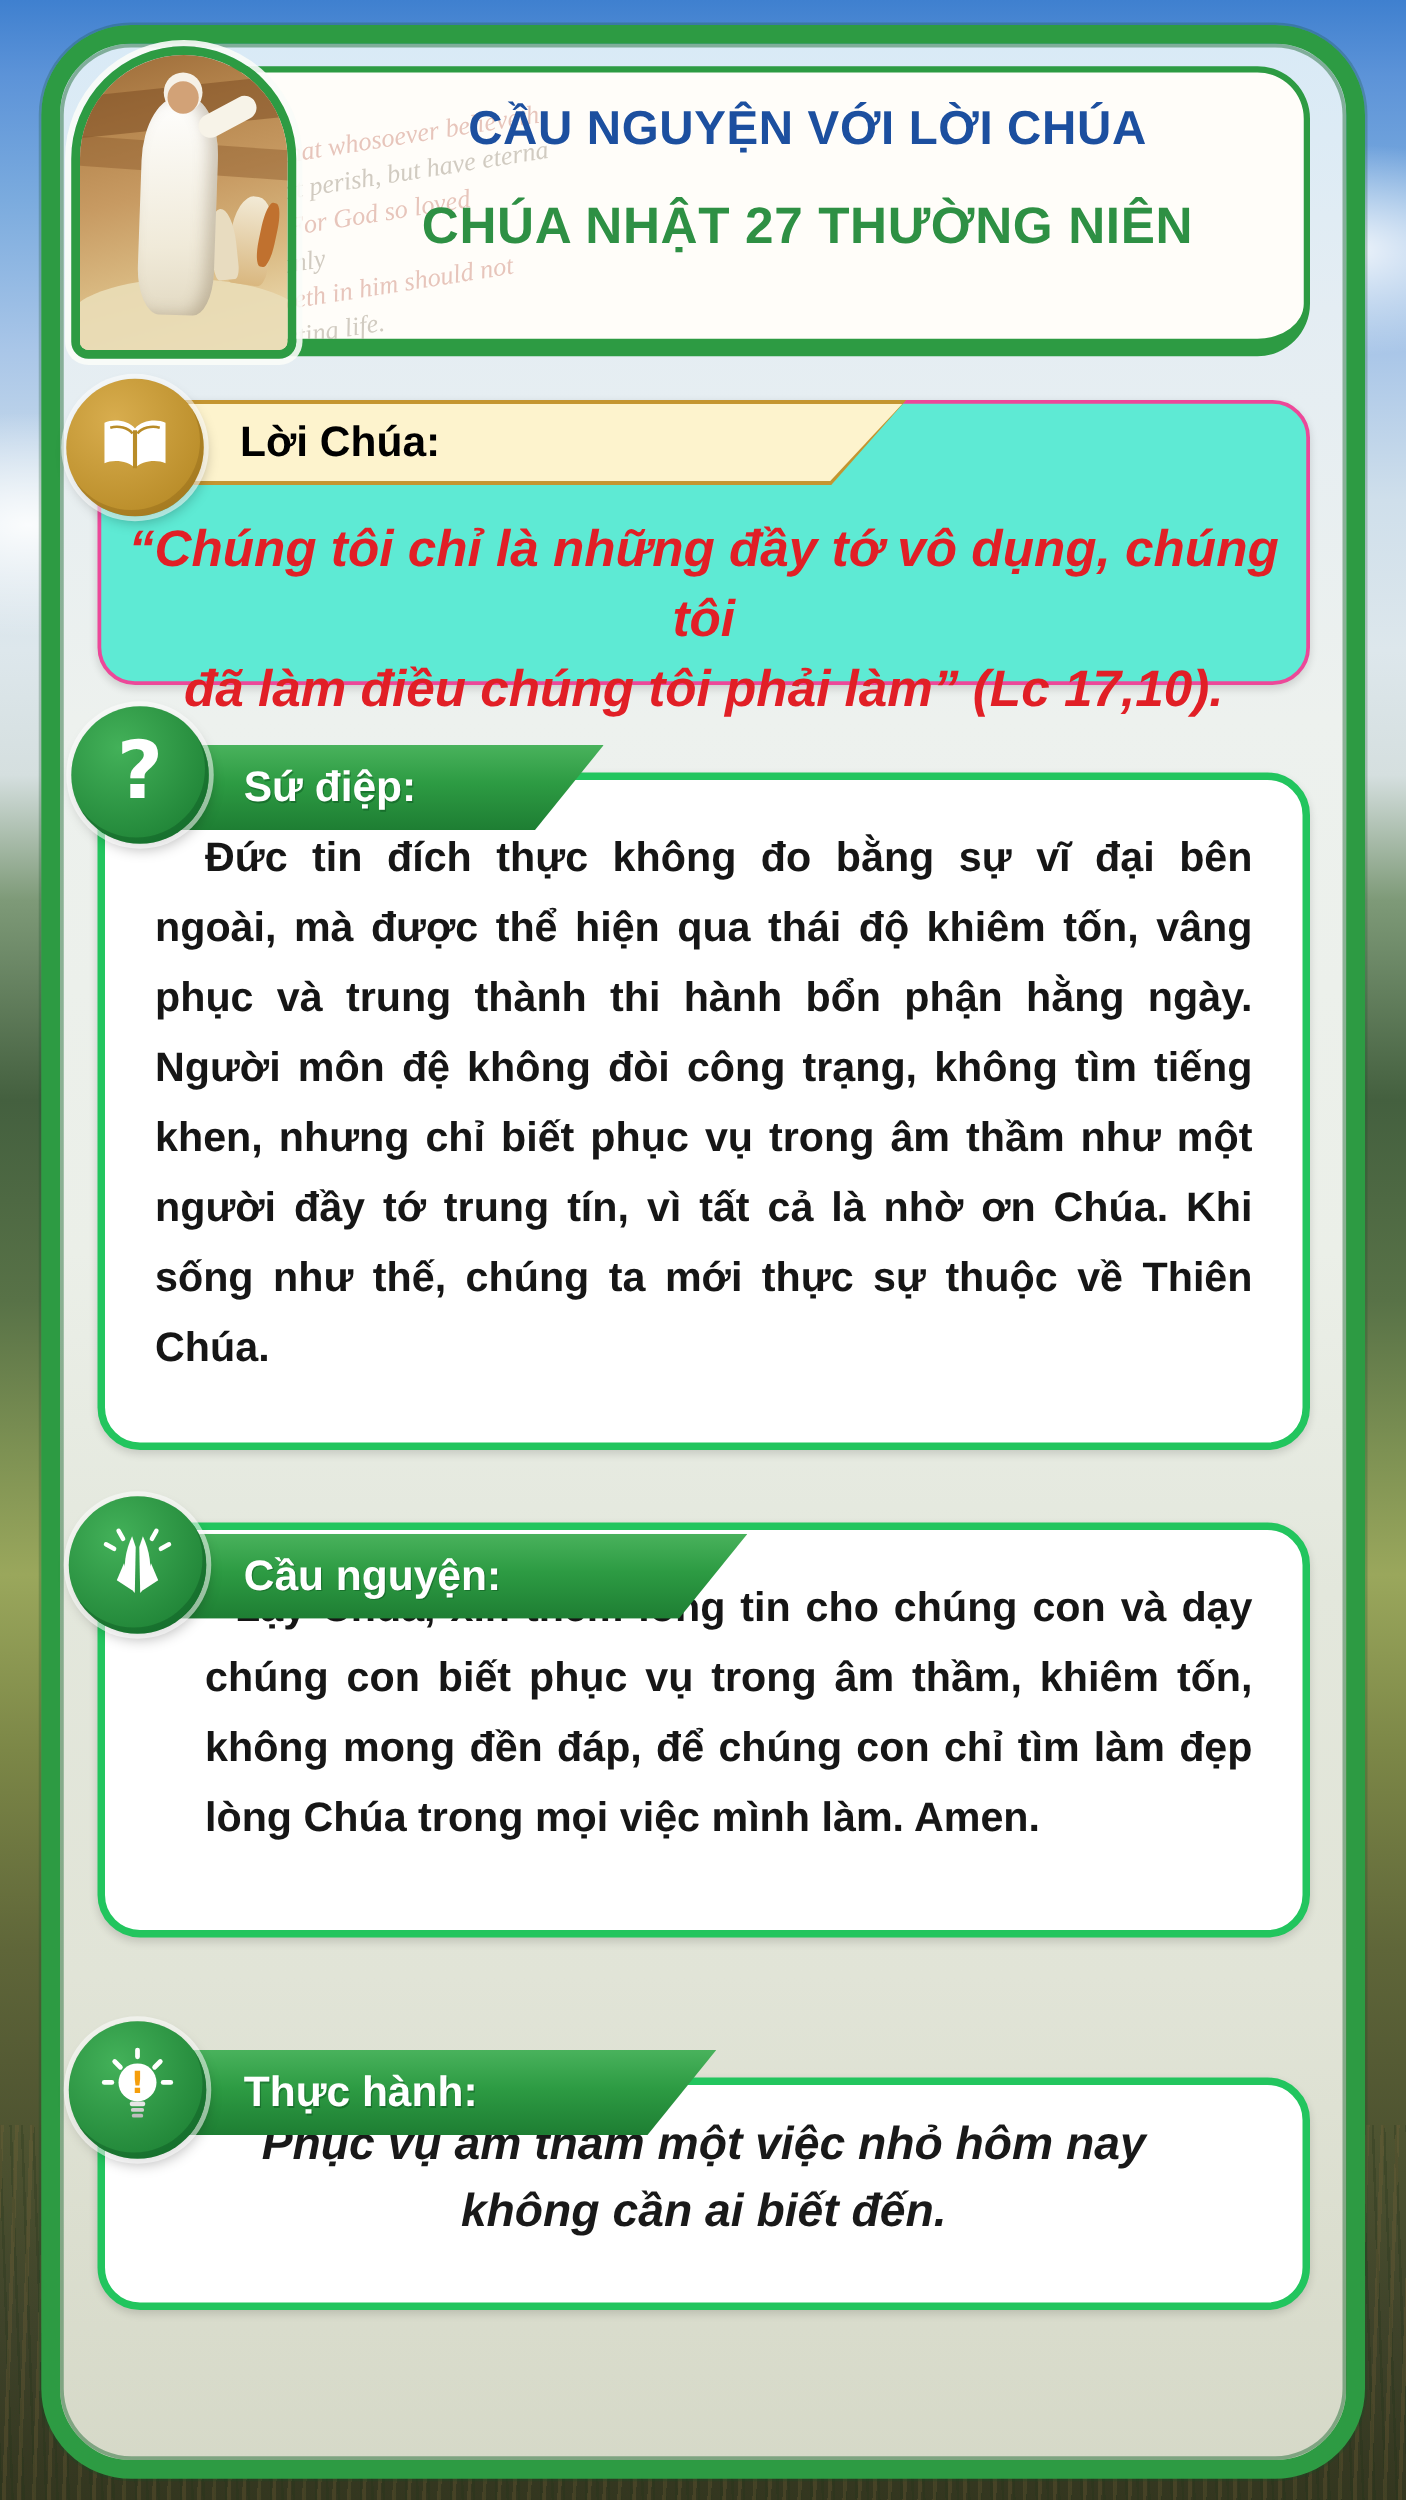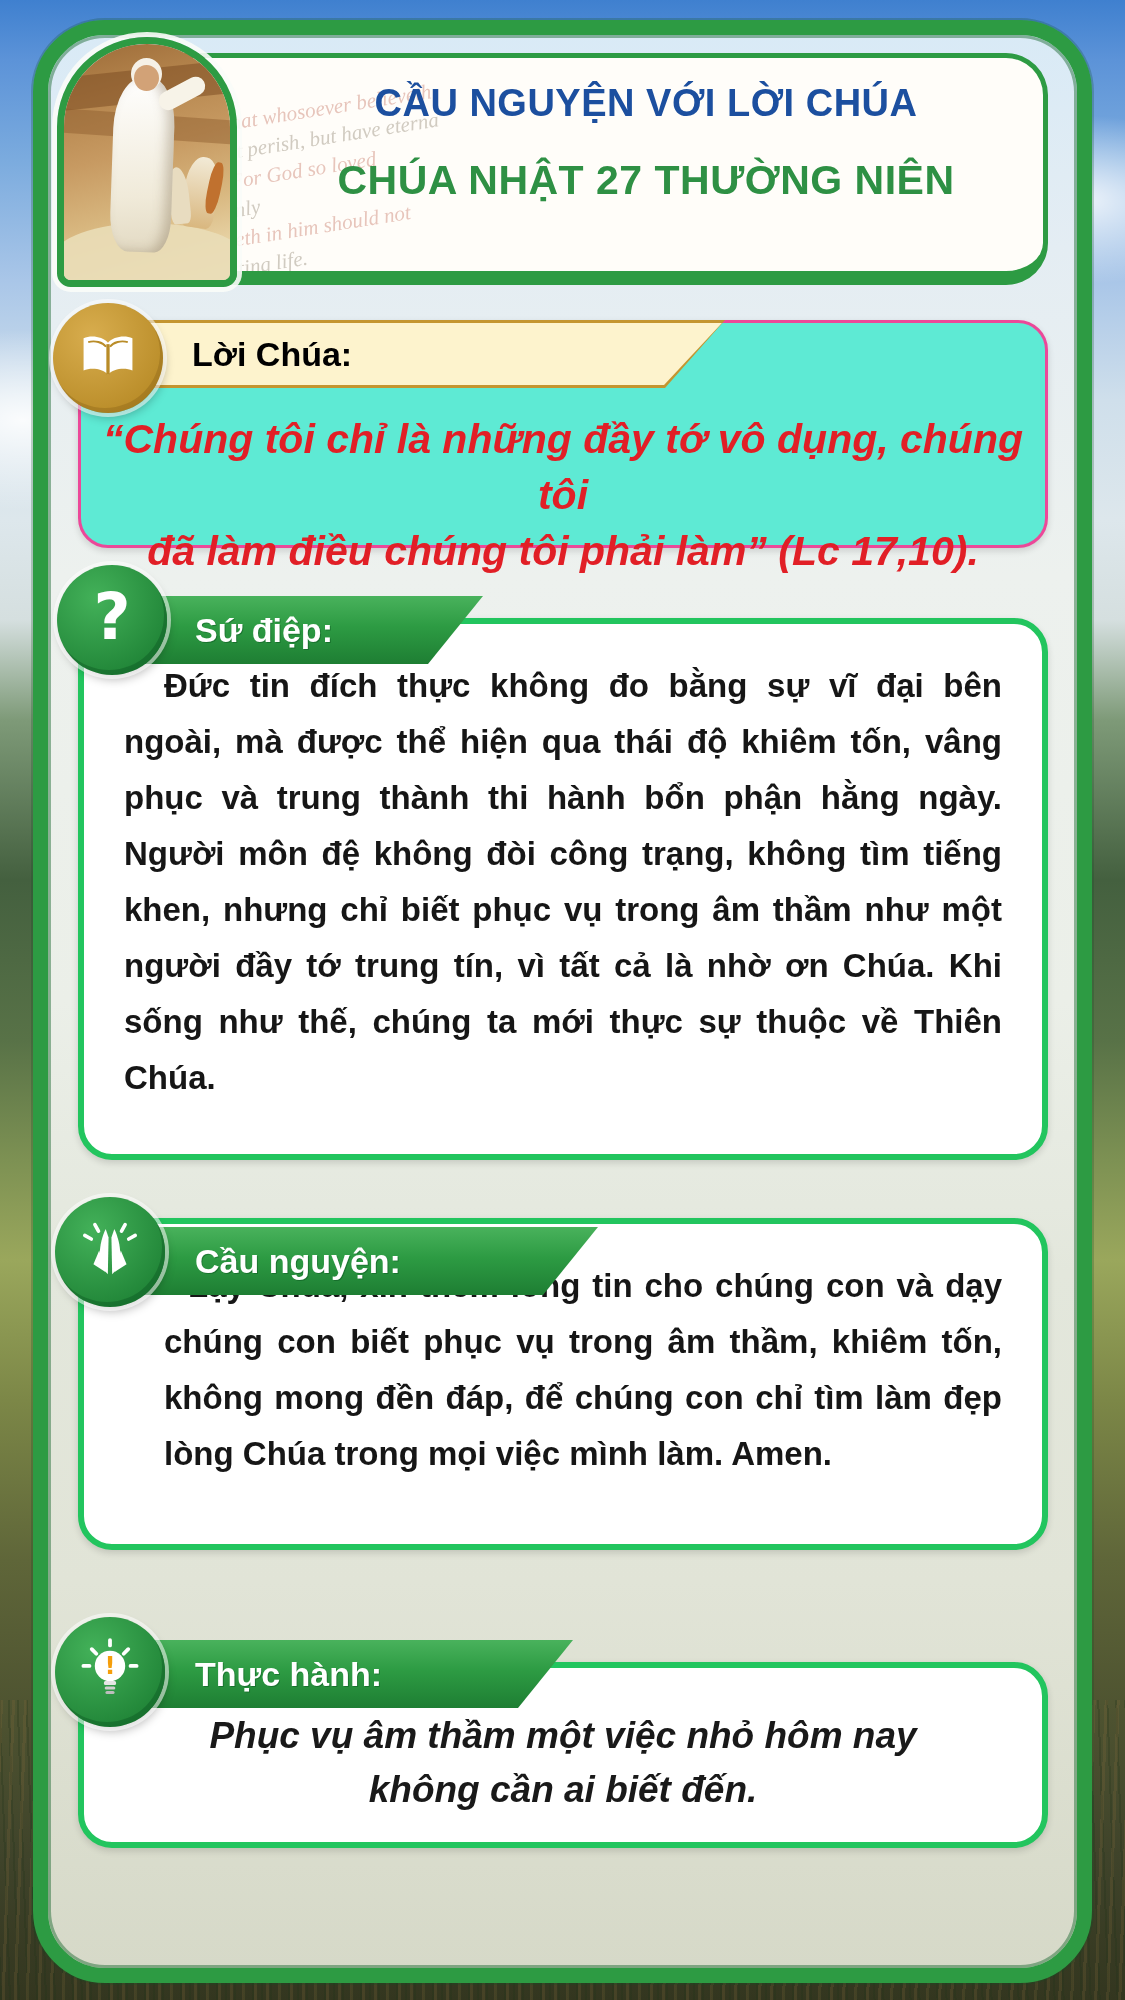--- a/index.html
+++ b/index.html
@@ -105,21 +105,21 @@
   .box.gold-bd  { border:3px solid #ec4899; border-radius:30px; background:#5eead4; }
   .box.green-bd { border:6px solid #22c55e; border-radius:34px; }
 
   
   .quote { margin-top:88px; text-align:center; font-size:41px; line-height:56px;
     font-weight:bold; font-style:italic; color:#e11f26; }
   .body-text { padding:34px 40px 0 40px; font-size:33px; line-height:56px;
     font-weight:bold; color:#161616; text-align:justify; }
   .indent-lg { text-indent:40px; }
   .indent-sm { text-indent:24px; }
-  .practice { margin-top:41px; text-align:center; font-size:37px; line-height:54px;
+  .practice { margin-top:20px; text-align:center; font-size:37px; line-height:54px;
     font-weight:bold; font-style:italic; color:#191919; }
 
   
   .footer { position:absolute; left:78px; top:1882px; width:970px; text-align:center; z-index:4; }
   .footer-text { font-size:31px; font-weight:bold; color:#1d2633; letter-spacing:1px; }
   .footer-line { width:330px; height:10px; margin:15px auto 0; border-radius:3px;
     background:linear-gradient(90deg,#18742c,#3aa851 18%,#3aa851 82%,#18742c); }
 </style>
 </head>
 <body>

